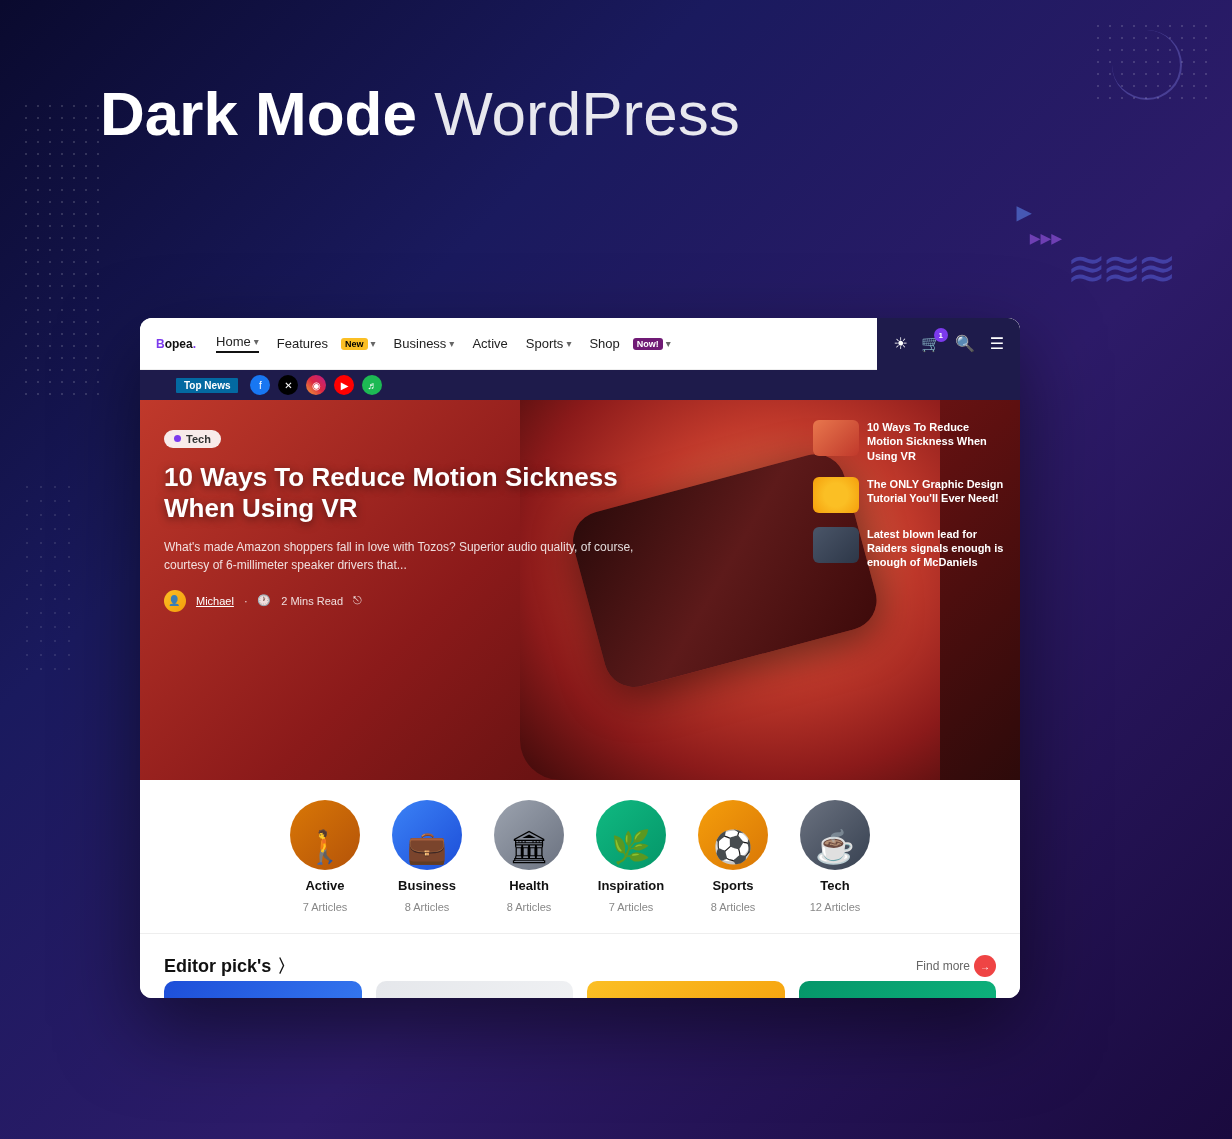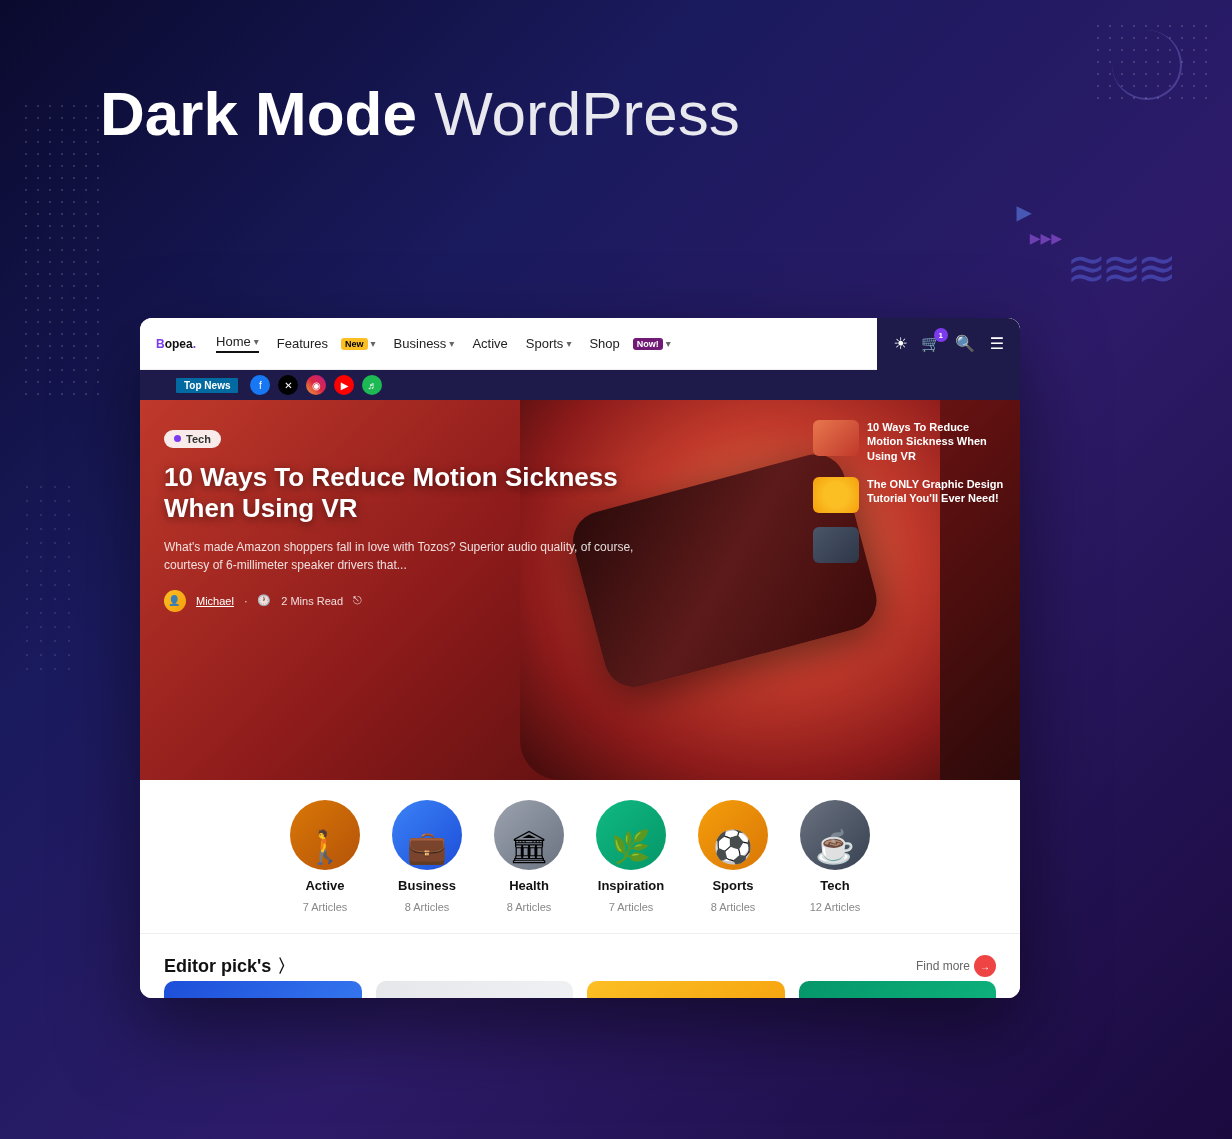--- a/index.html
+++ b/index.html
@@ -553,20 +553,21 @@
       <div class="side-article">
         <div class="side-thumb side-thumb-1"></div>
         <div class="side-article-title">10 Ways To Reduce Motion Sickness When Using VR</div>
       </div>
       <div class="side-article">
         <div class="side-thumb side-thumb-2"></div>
         <div class="side-article-title">The ONLY Graphic Design Tutorial You'll Ever Need!</div>
       </div>
       <div class="side-article">
         <div class="side-thumb side-thumb-3"></div>
+        <div class="side-article-title">Latest blown lead for Raiders signals enough is enough of McDaniels</div>
       </div>
     </div>
   </div>
 
   <div class="categories-section">
     <div class="category-item">
       <div class="cat-circle cat-active">
         <div style="width:100%;height:100%;display:flex;align-items:flex-end;justify-content:center;padding-bottom:4px;font-size:32px;">🚶</div>
       </div>
       <div class="cat-name">Active</div>

